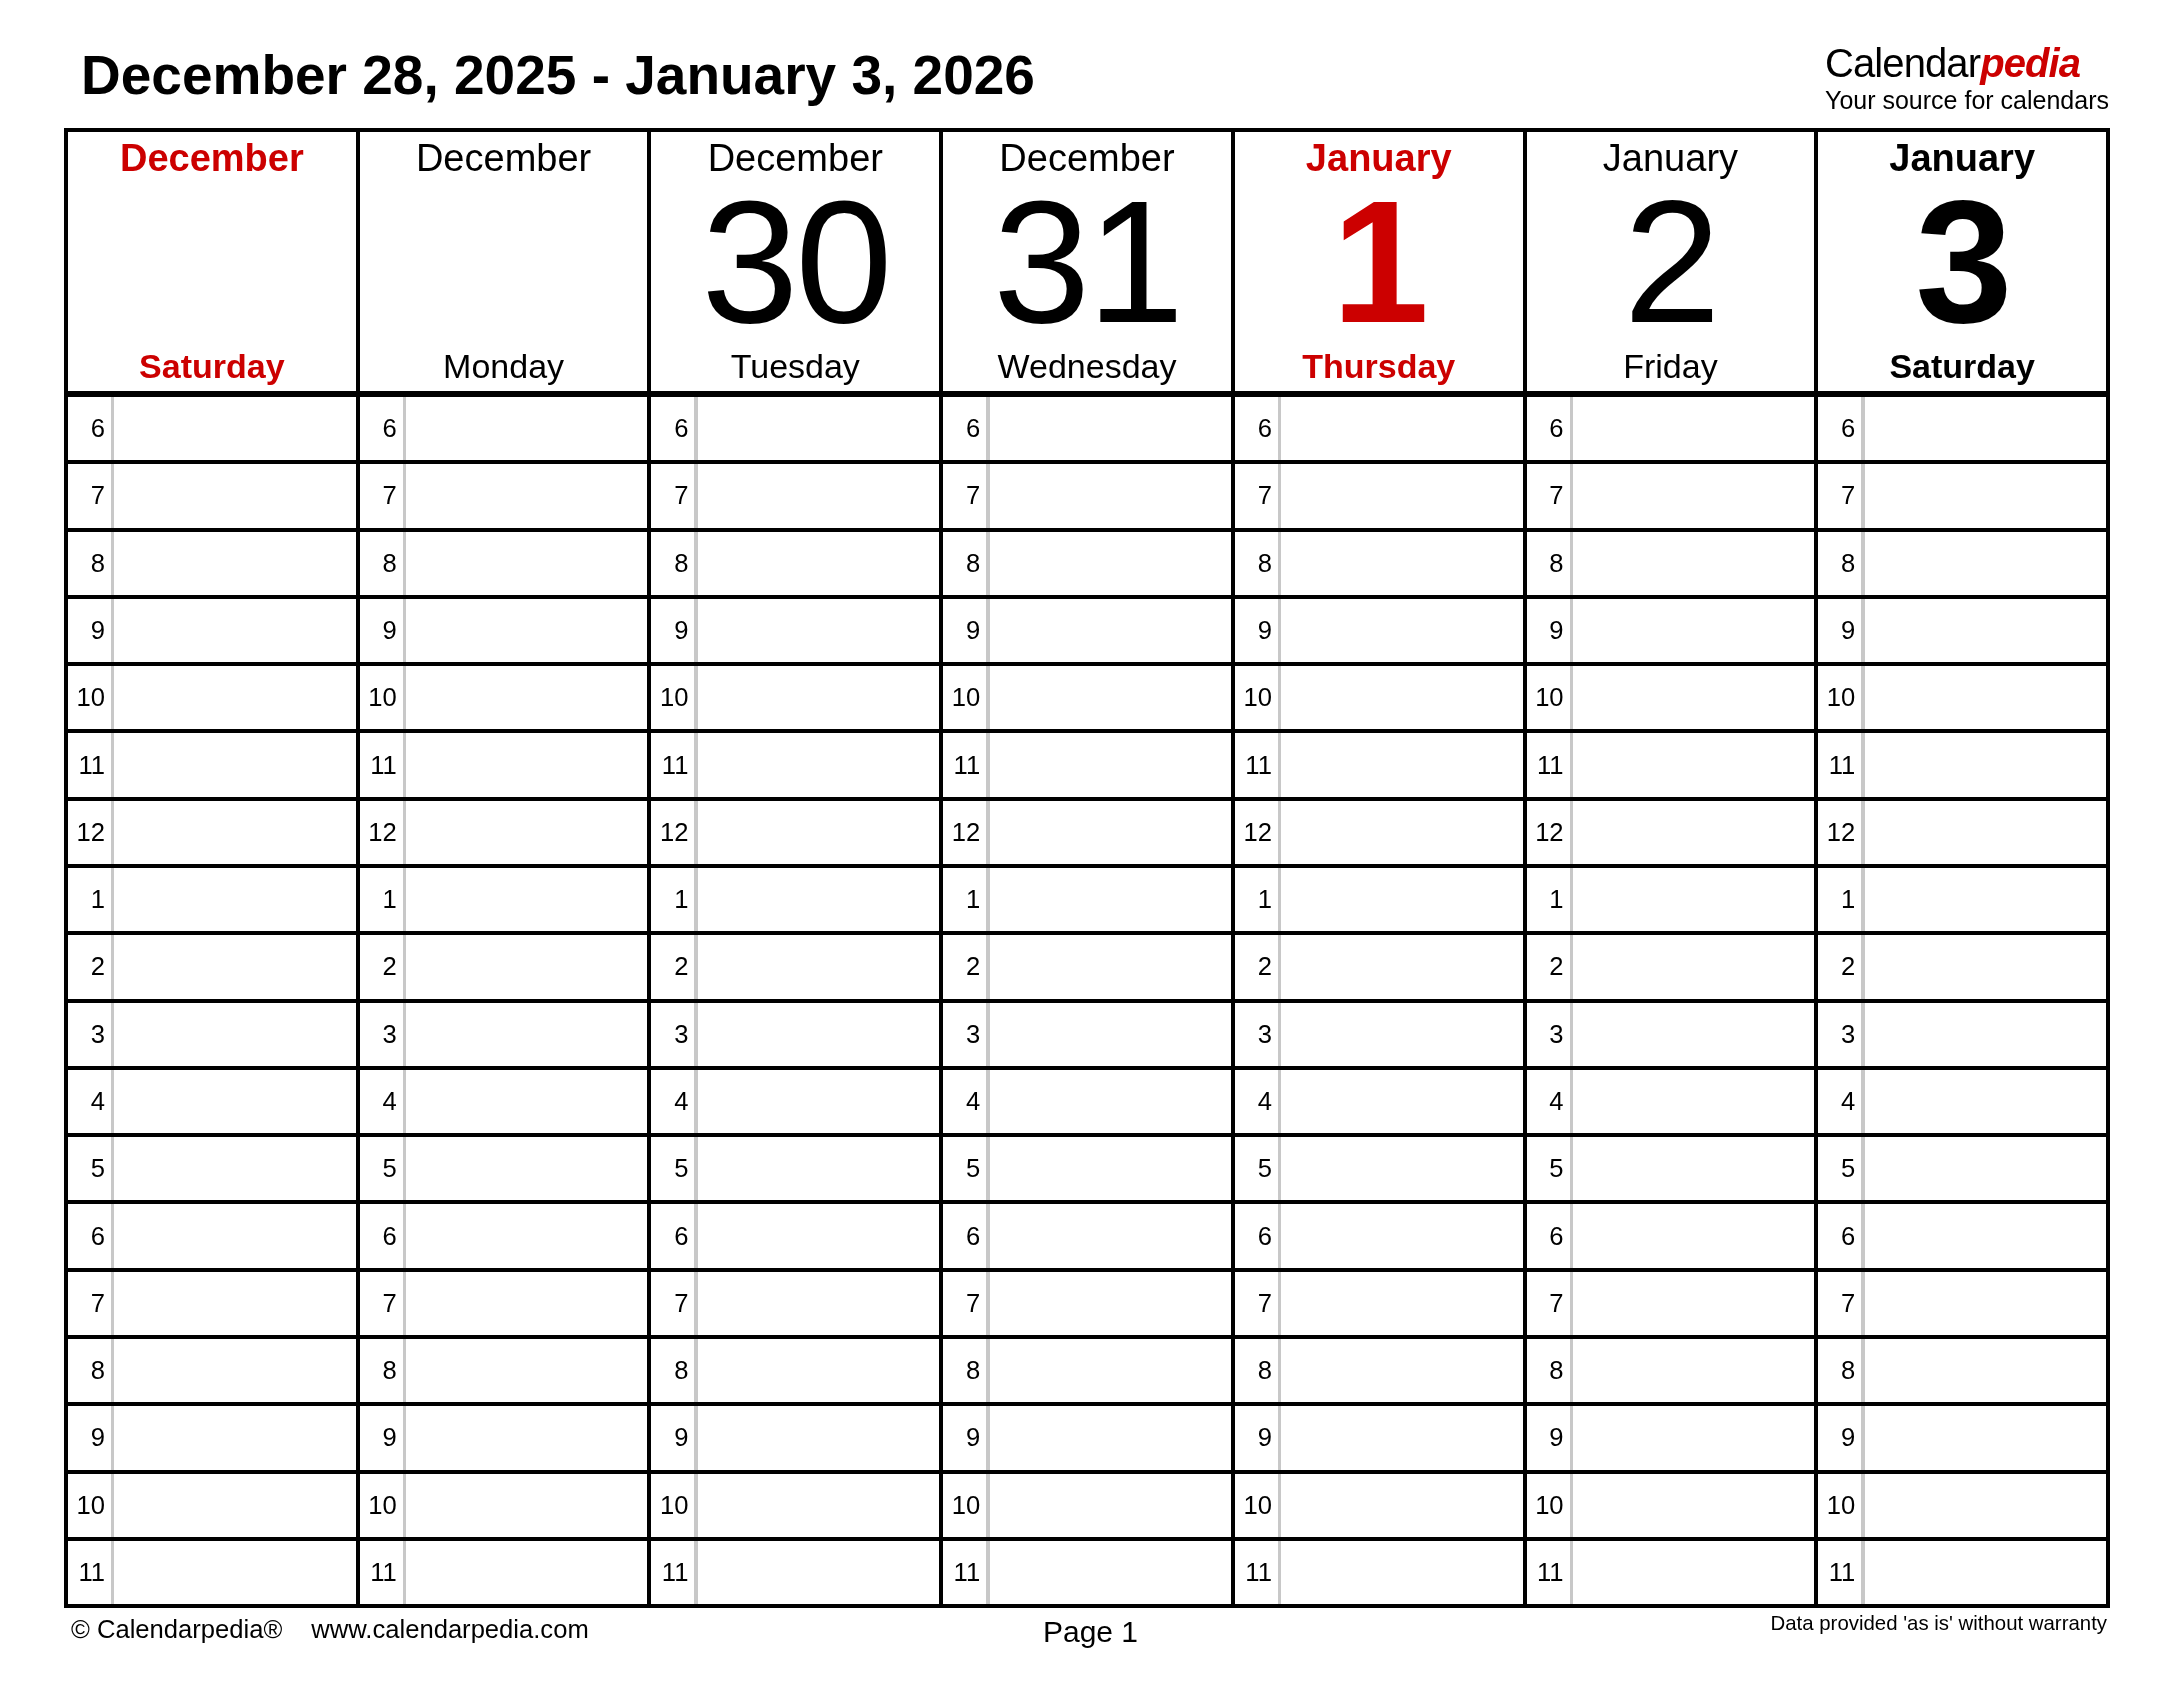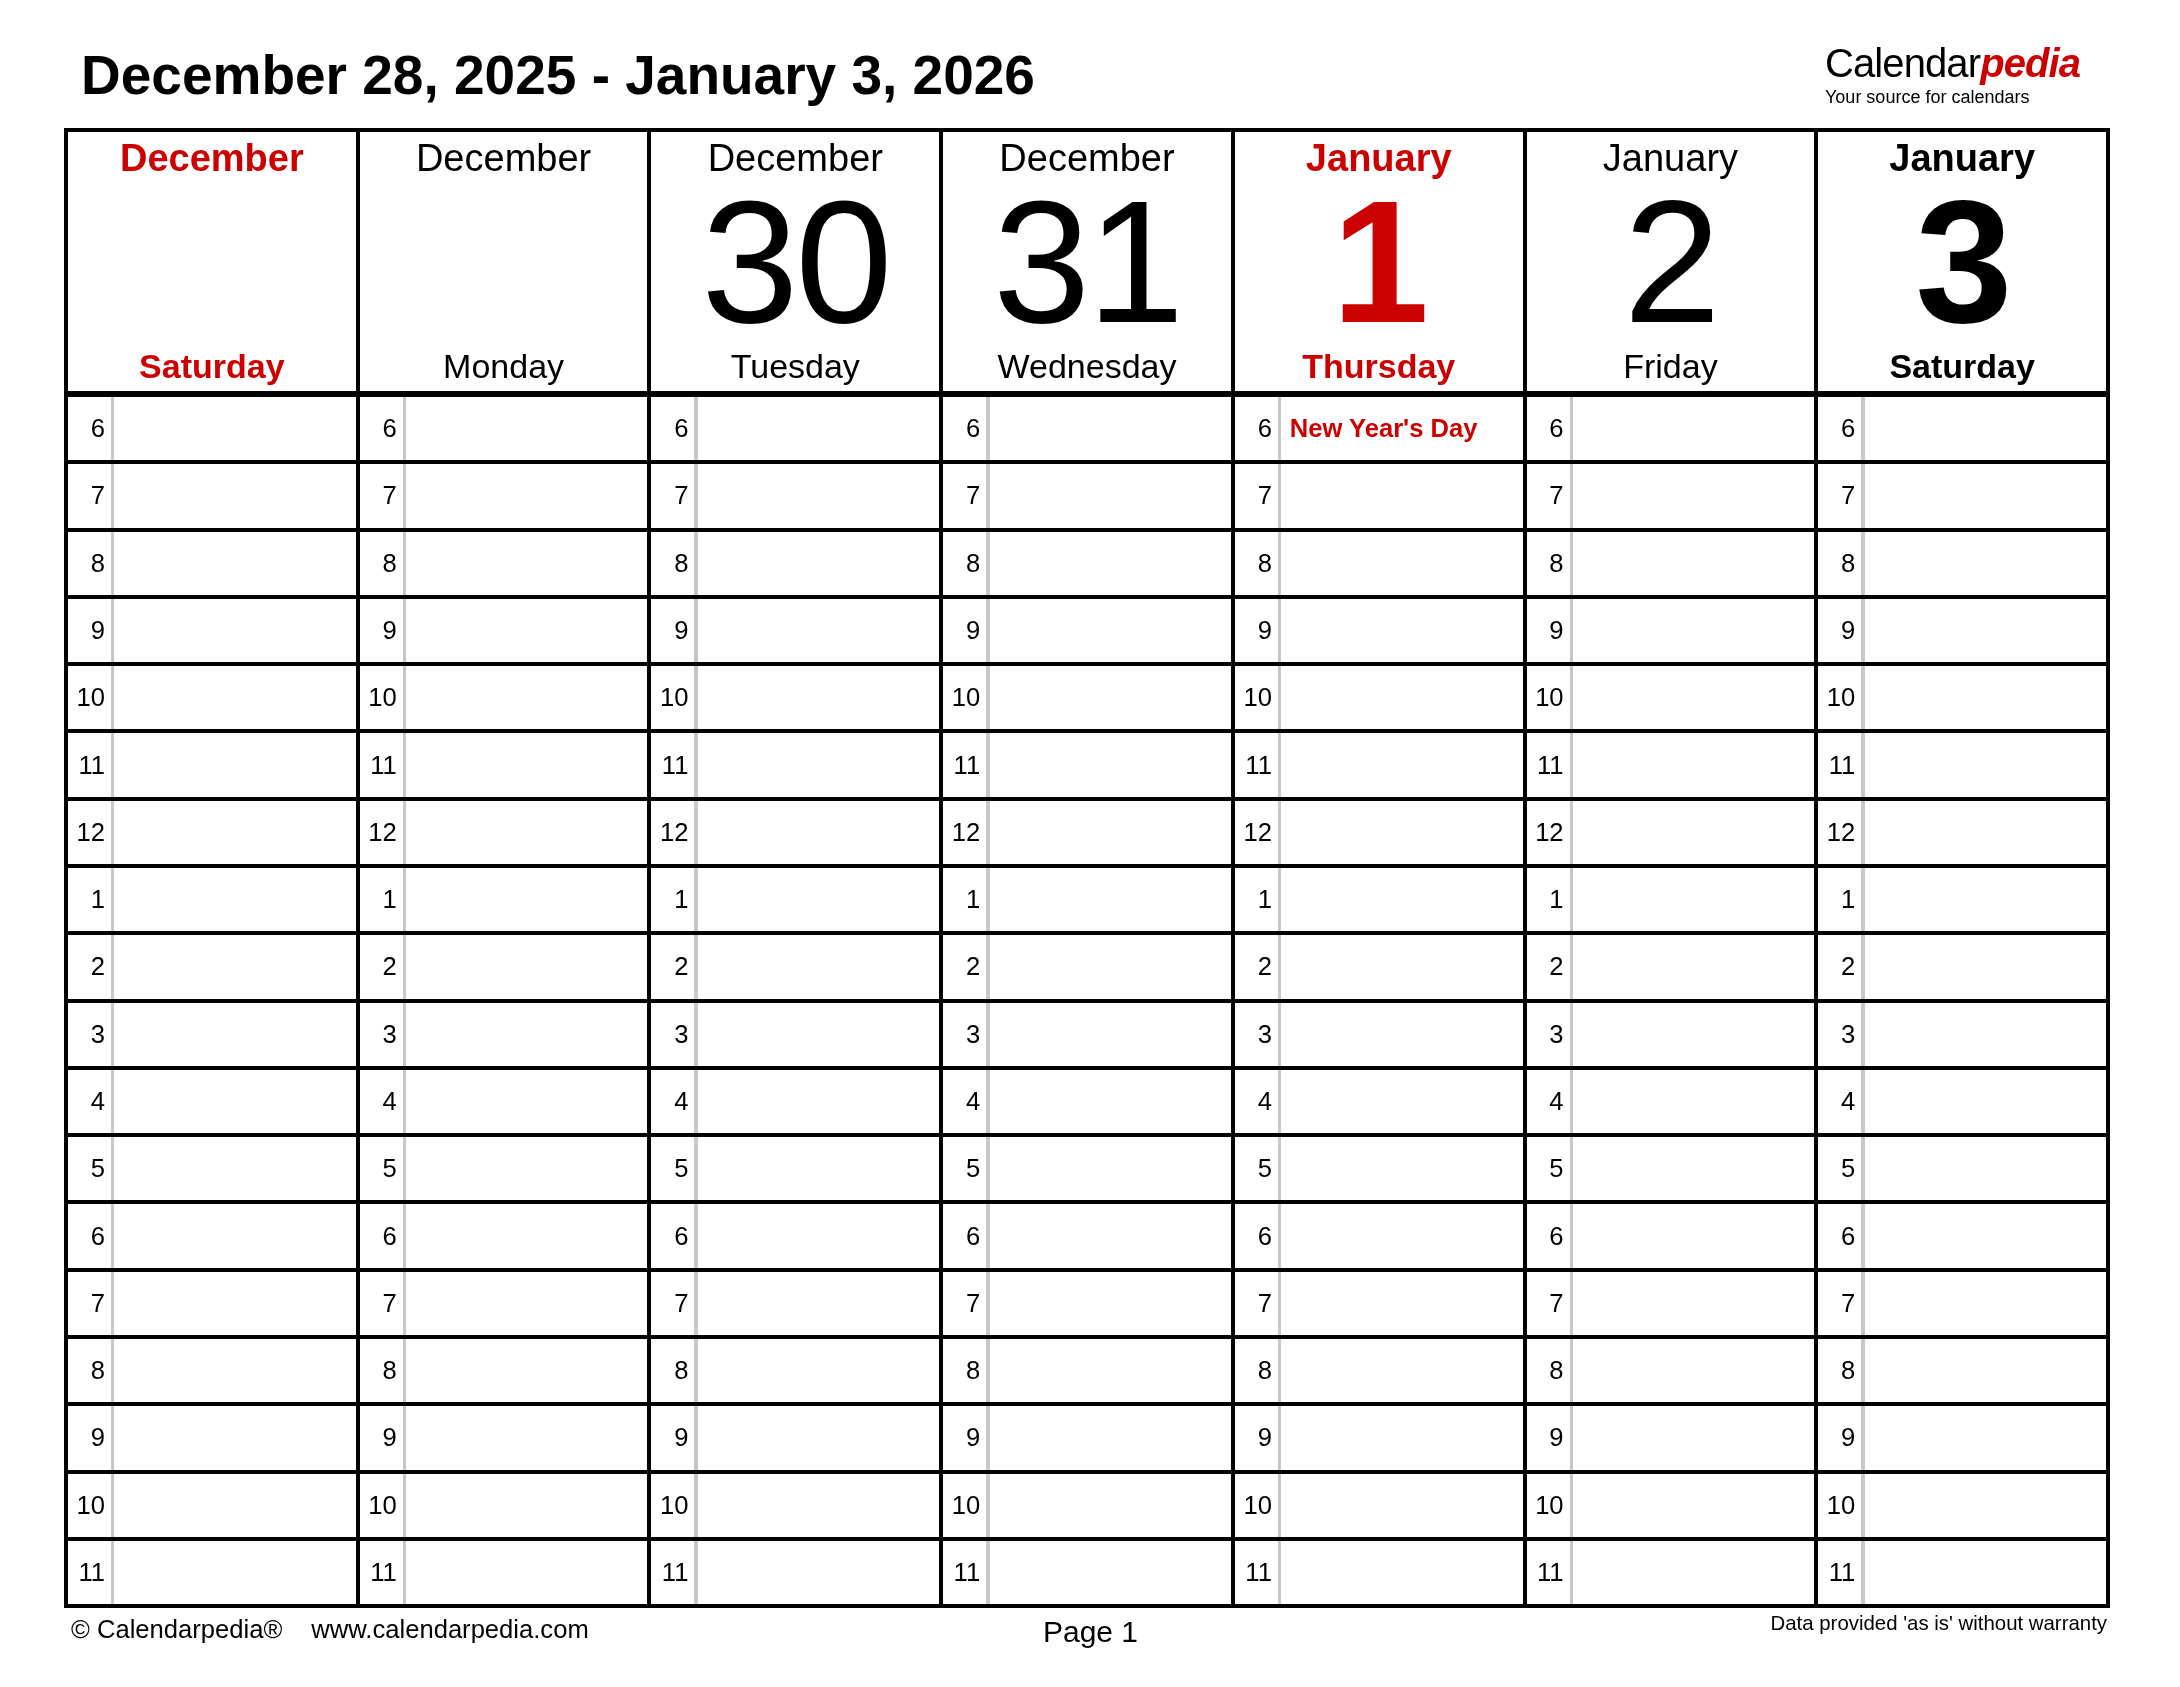--- a/index.html
+++ b/index.html
@@ -40,21 +40,21 @@
     white-space: nowrap;
     letter-spacing: -0.9px;
     margin-top: 7px;
   }
   .logo-red {
     color: var(--accent);
     font-weight: bold;
     font-style: italic;
   }
   .logo-tagline {
-    font-size: 18px;
+    font-size: 25px;
     margin-top: 3.4px;
     white-space: nowrap;
   }
 
   
   .calendar-grid {
     position: absolute;
     left: 64px;
     top: 128px;
     width: 2046px;
@@ -584,23 +584,20 @@
         <div class="month-label">January</div>
         <div class="big-num-wrap">
           <div class="day-number">1</div>
         </div>
         <div class="weekday-label">Thursday</div>
       </div>
       <div class="rows">
         <div class="time-row">
           <div class="hour-label">6</div>
           <div class="hour-divider"></div>
-          <div class="time-slot">
-            <span class="event-label">New Year's Day</span>
-          </div>
         </div>
         <div class="time-row">
           <div class="hour-label">7</div>
           <div class="hour-divider"></div>
           <div class="time-slot"></div>
         </div>
         <div class="time-row">
           <div class="hour-label">8</div>
           <div class="hour-divider"></div>
           <div class="time-slot"></div>

